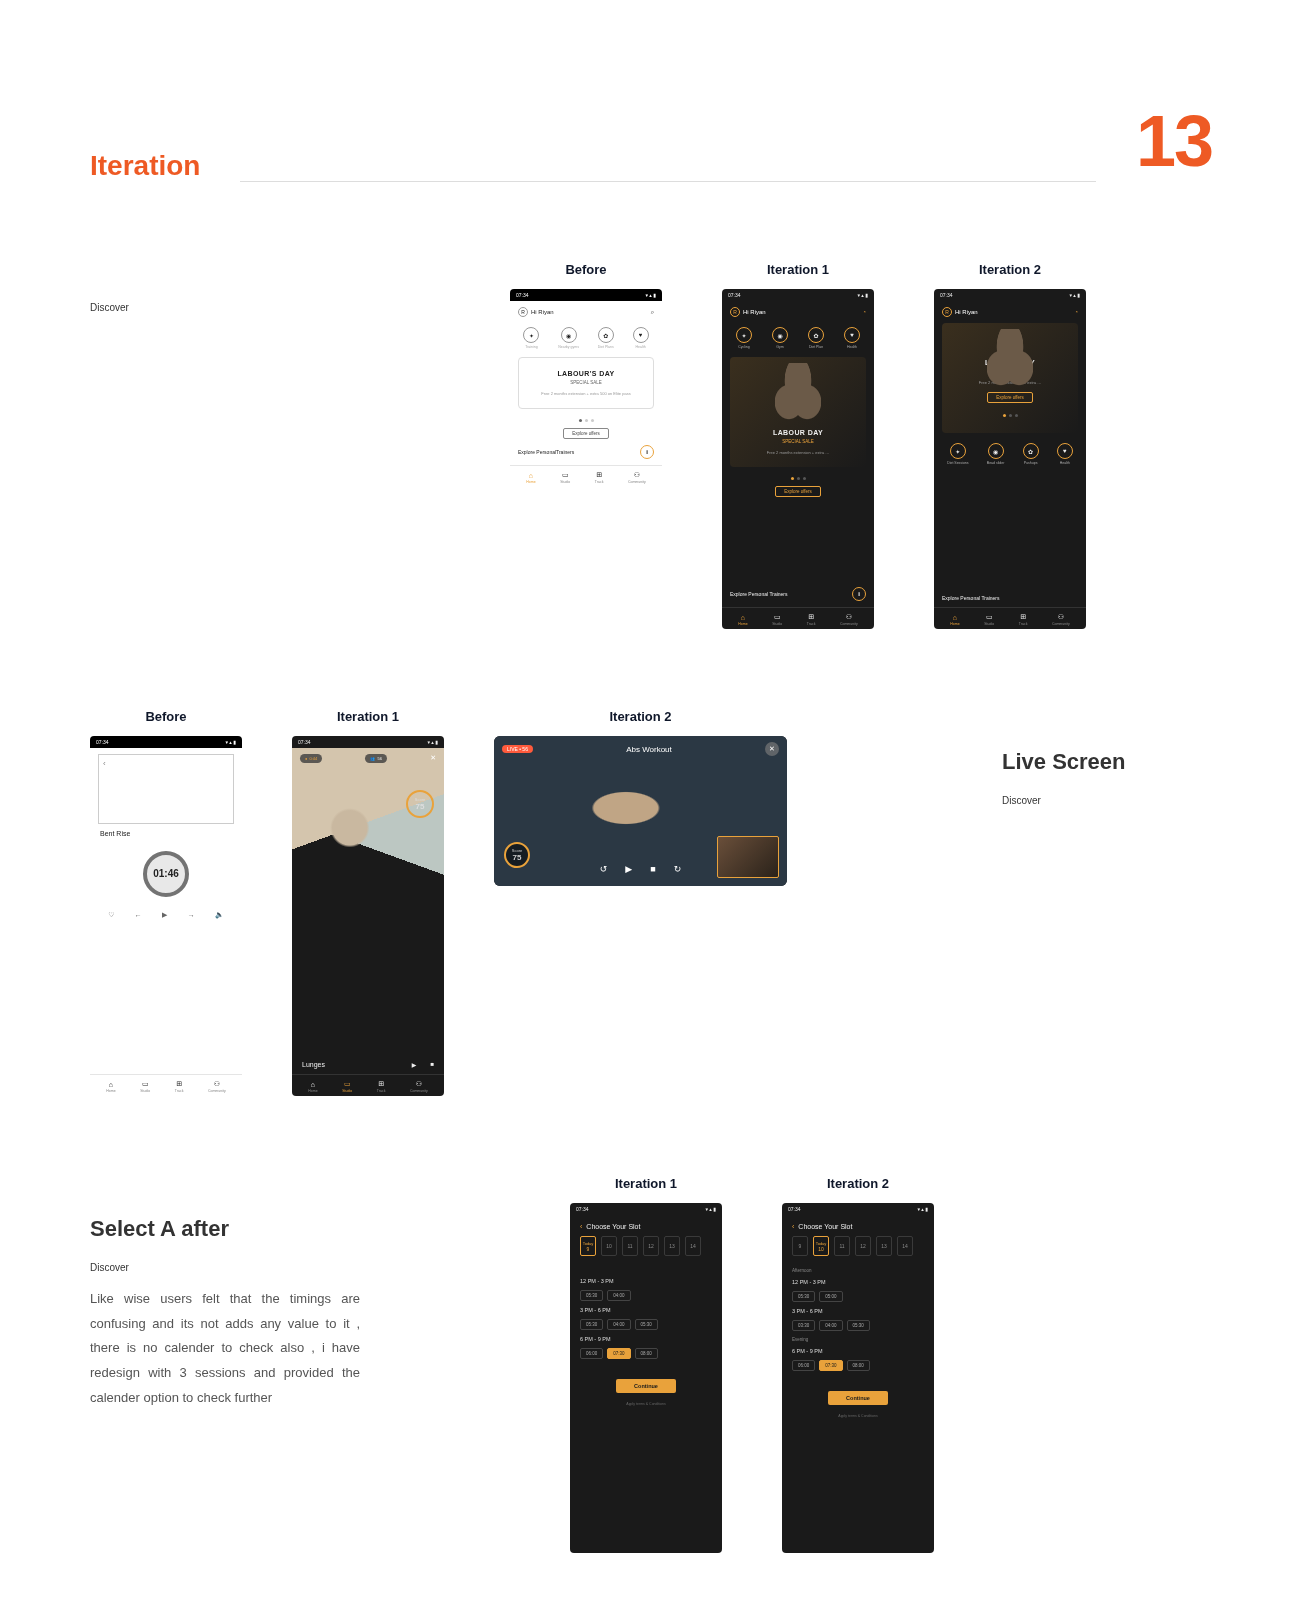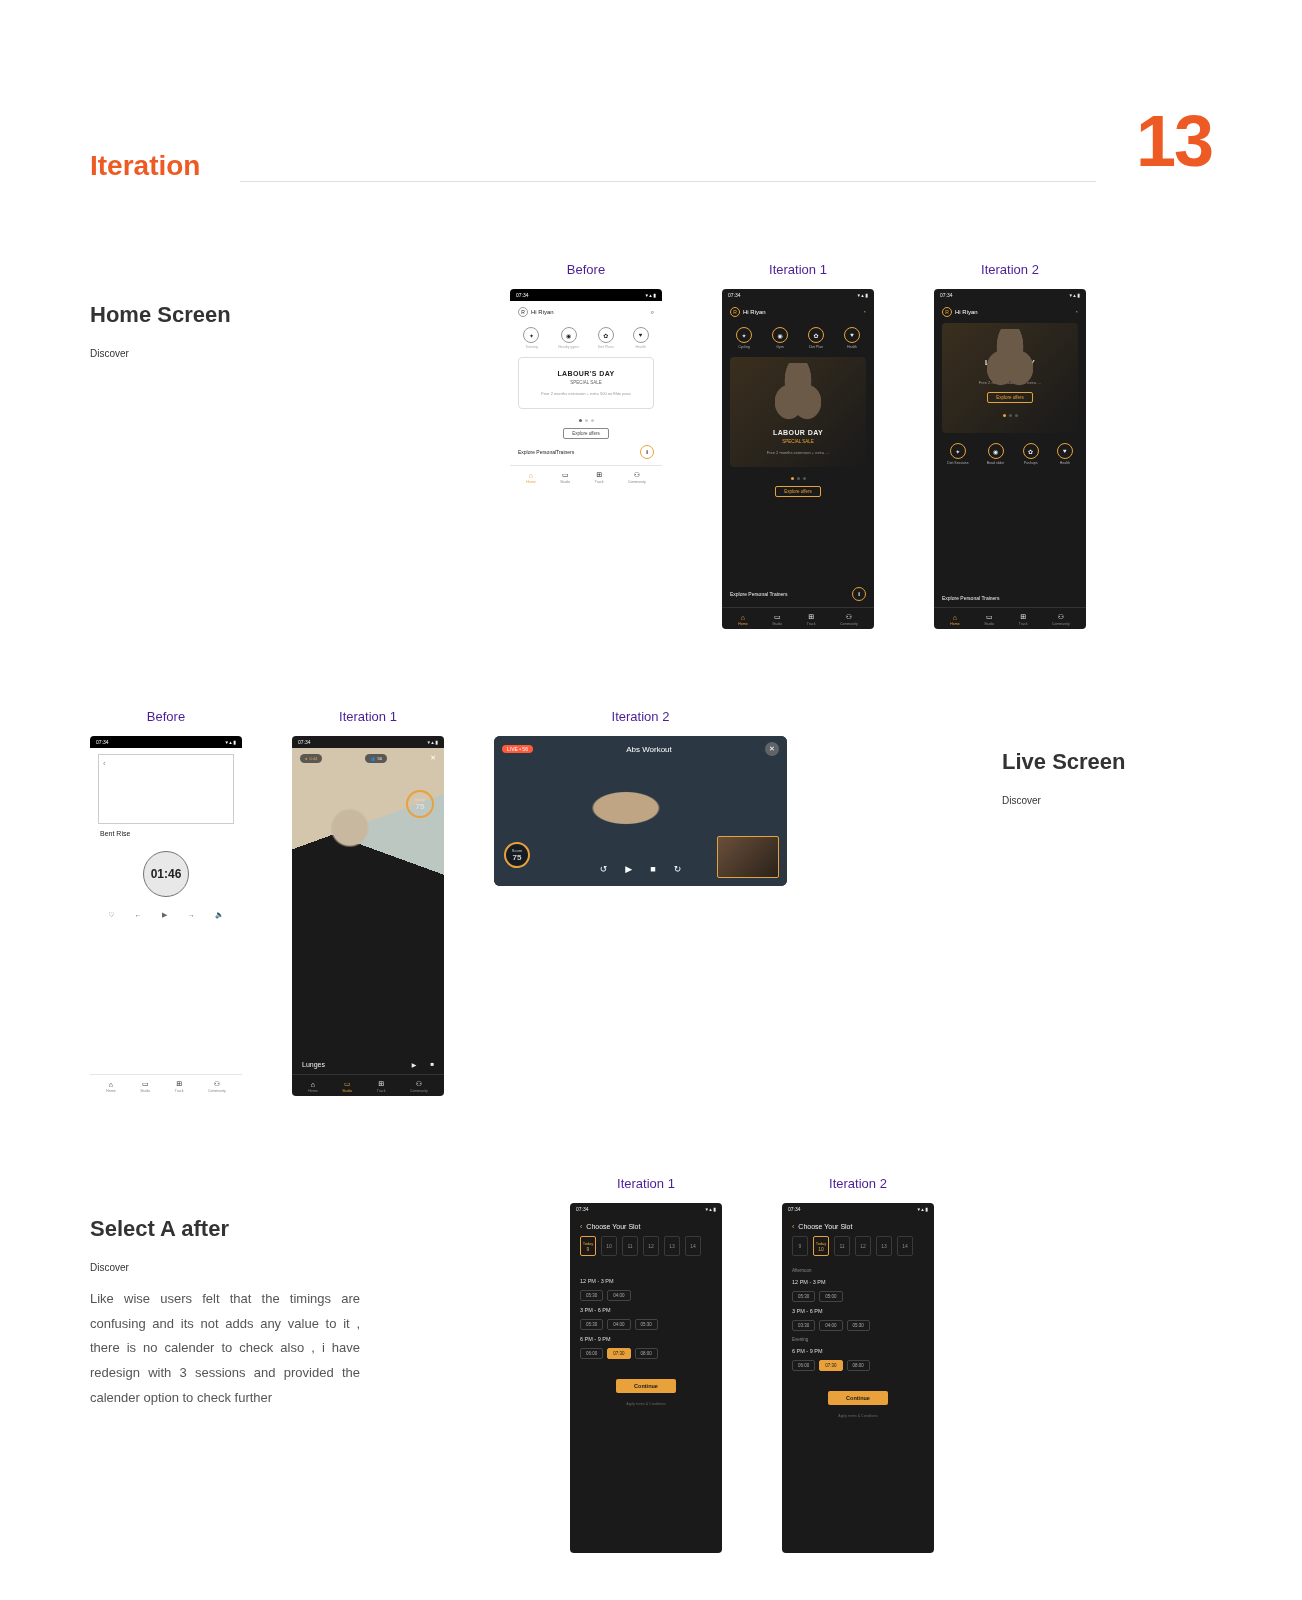--- a/index.html
+++ b/index.html
@@ -45,23 +45,23 @@
     text-align: justify;
   }
   .screens { display: flex; gap: 60px; }
   .screen-col {
     display: flex;
     flex-direction: column;
     align-items: center;
   }
   .screen-label {
     font-size: 13px;
-    font-weight: 400;
+    font-weight: 700;
     margin-bottom: 12px;
-    color: #4c1d95;
+    color: #0f172a;
   }
   .phone {
     width: 152px;
     background: #1a1a1a;
     border-radius: 4px;
     overflow: hidden;
     display: flex;
     flex-direction: column;
     font-size: 6px;
   }
@@ -165,25 +165,25 @@
 
   .phone-tall { height: 340px; }
   .live-body { flex: 1; display: flex; flex-direction: column; }
   .live-top-blank {
     flex: 0.45; border: 0.5px solid #ccc; margin: 6px 8px; background: #fff;
   }
   .back-arrow { padding: 4px; font-size: 8px; color: #888; }
   .ex-name { font-size: 7px; padding: 0 10px 8px; font-weight: 500; }
   .timer-ring {
     width: 46px; height: 46px; border-radius: 50%;
-    border: 1px solid #737373;
+    border: 4px solid #737373;
     background: #e8e8e8;
     display: flex; align-items: center; justify-content: center;
     margin: 6px auto;
-    font-size: 12px; font-weight: 700;
+    font-size: 10px; font-weight: 700;
   }
   .ctrl-row { display: flex; justify-content: space-around; padding: 8px 8px 4px; font-size: 7px; color: #666; }
   .phone.dark .live-body { position: relative; }
   .runner-bg {
     flex: 1;
     background:
       radial-gradient(circle at 38% 26%, #c9b8a0 7%, transparent 8%),
       linear-gradient(160deg, #d4c5ad 0% 28%, transparent 28%),
       linear-gradient(200deg, #bcc7c2 0% 35%, transparent 35%),
       #1a1a1a;
@@ -281,21 +281,20 @@
 <div class="page-header">
   <div class="page-title">Iteration</div>
   <div class="title-rule"></div>
   <div class="page-num">13</div>
 </div>
 
 <div class="section">
   <div class="row">
     <div class="text-col">
       <div style="height:40px"></div>
-      <h2 class="section-heading">Home Screen</h2>
       <h3 class="sub-heading">Discover</h3>
     </div>
 
     <div class="screens">
 
       <div class="screen-col">
         <div class="screen-label">Before</div>
         <div class="phone light">
           <div class="status-bar">
               <span>07:34</span>

